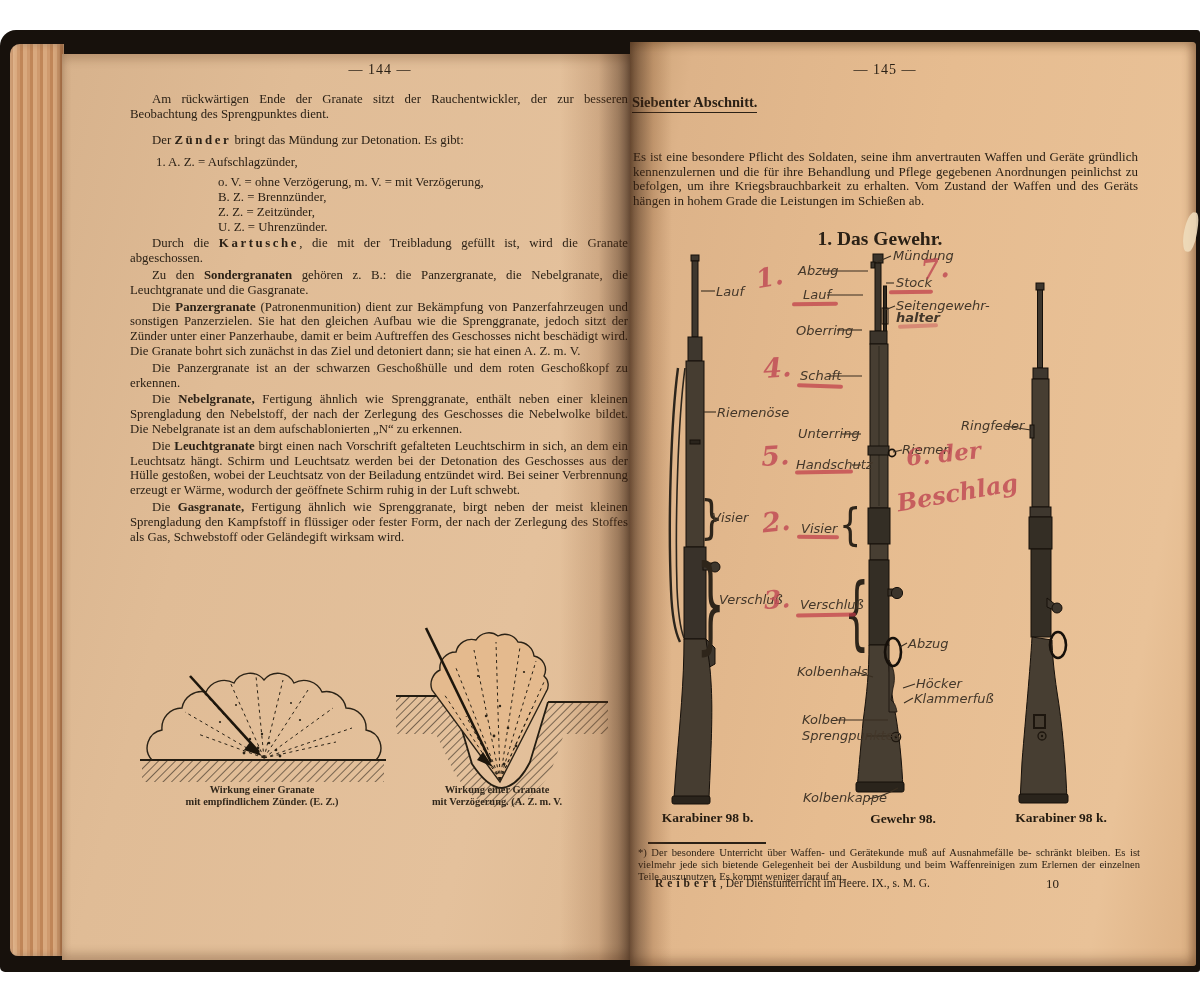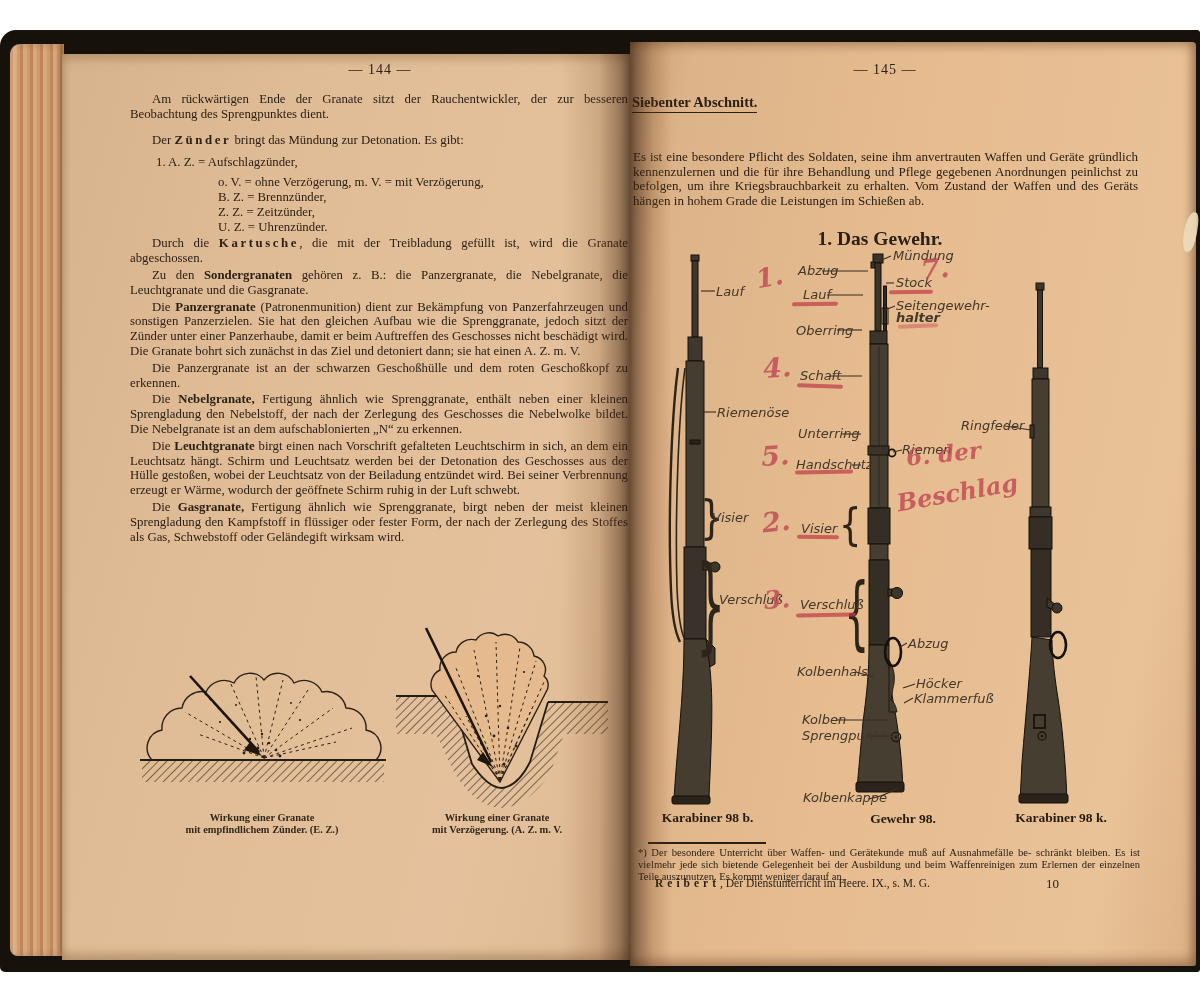--- a/index.html
+++ b/index.html
@@ -27,21 +27,21 @@
   
   #col-left{left:130px;top:92px;width:498px;font-size:12.8px;line-height:14.8px;text-align:justify;}
   .p{text-indent:22px;}
   .li1{padding-left:26px;}
   .li2{padding-left:88px;}
   .mt2{margin-top:2px;} .mt5{margin-top:5px;} .mt6{margin-top:8px;} .mt9{margin-top:11px;}
   .b{font-weight:bold;}
   .sp{letter-spacing:2.6px;font-weight:bold;}
   .pgnum{font-size:14px;letter-spacing:1px;text-align:center;}
   #fig-title{left:148px;top:624px;width:238px;text-align:center;font-size:12.6px;line-height:15px;}
-  .figcap{font-size:10.4px;line-height:11.6px;text-align:center;font-weight:bold;color:#32281c;margin-top:28px;}
+  .figcap{font-size:10.4px;line-height:11.6px;text-align:center;font-weight:bold;color:#32281c;}
   #figcap-1{left:148px;top:784px;width:228px;}
   #figcap-2{left:388px;top:784px;width:218px;}
 
   
   #rp-num{left:630px;top:62px;width:510px;}
   #section-label{left:632px;top:94px;font-size:14.5px;font-weight:bold;border-bottom:1.6px solid #2b2116;padding-bottom:1px;}
   #chapter-title{left:630px;top:110px;width:512px;text-align:center;font-size:27px;font-weight:bold;letter-spacing:.5px;}
   #intro{left:633px;top:150px;width:505px;font-size:13px;line-height:14.6px;text-align:justify;font-weight:500;}
   #gewehr-heading{left:630px;top:228px;width:500px;text-align:center;font-size:19.5px;font-weight:bold;}
   .riflecap{font-size:13.5px;font-weight:bold;text-align:center;color:#241b10;}

